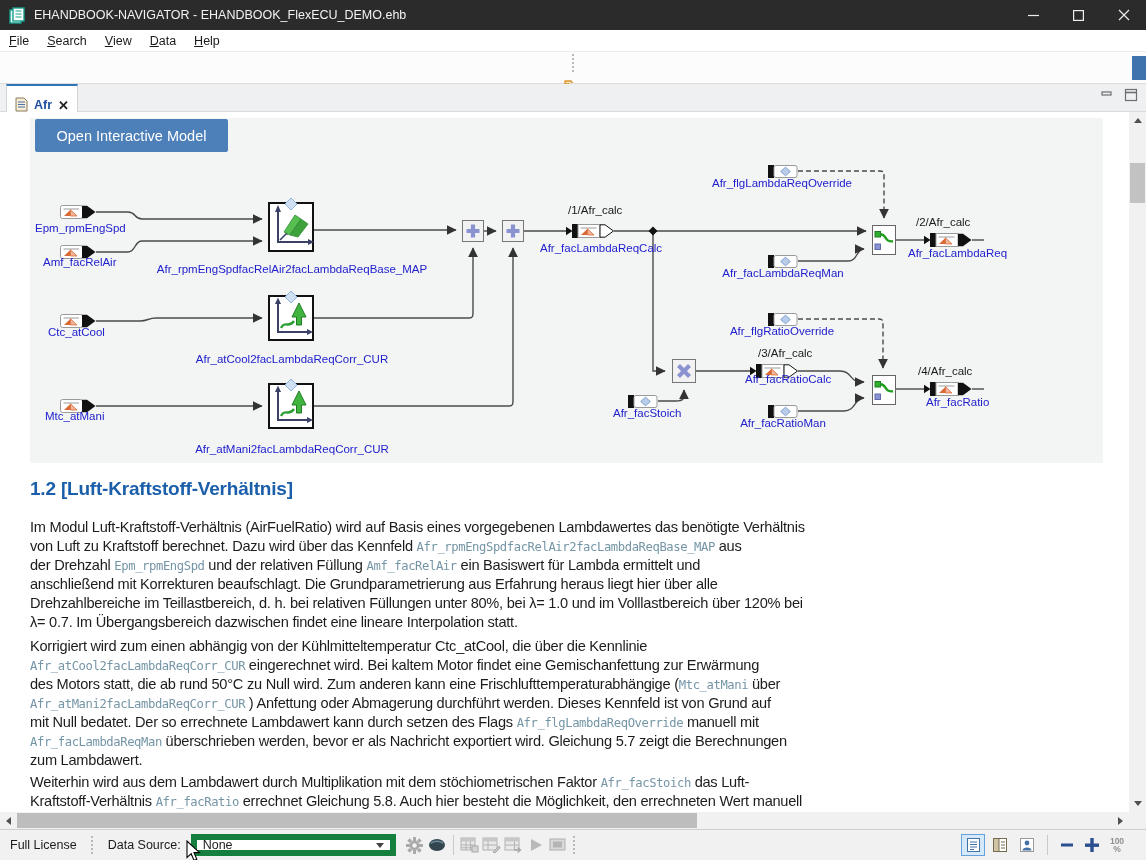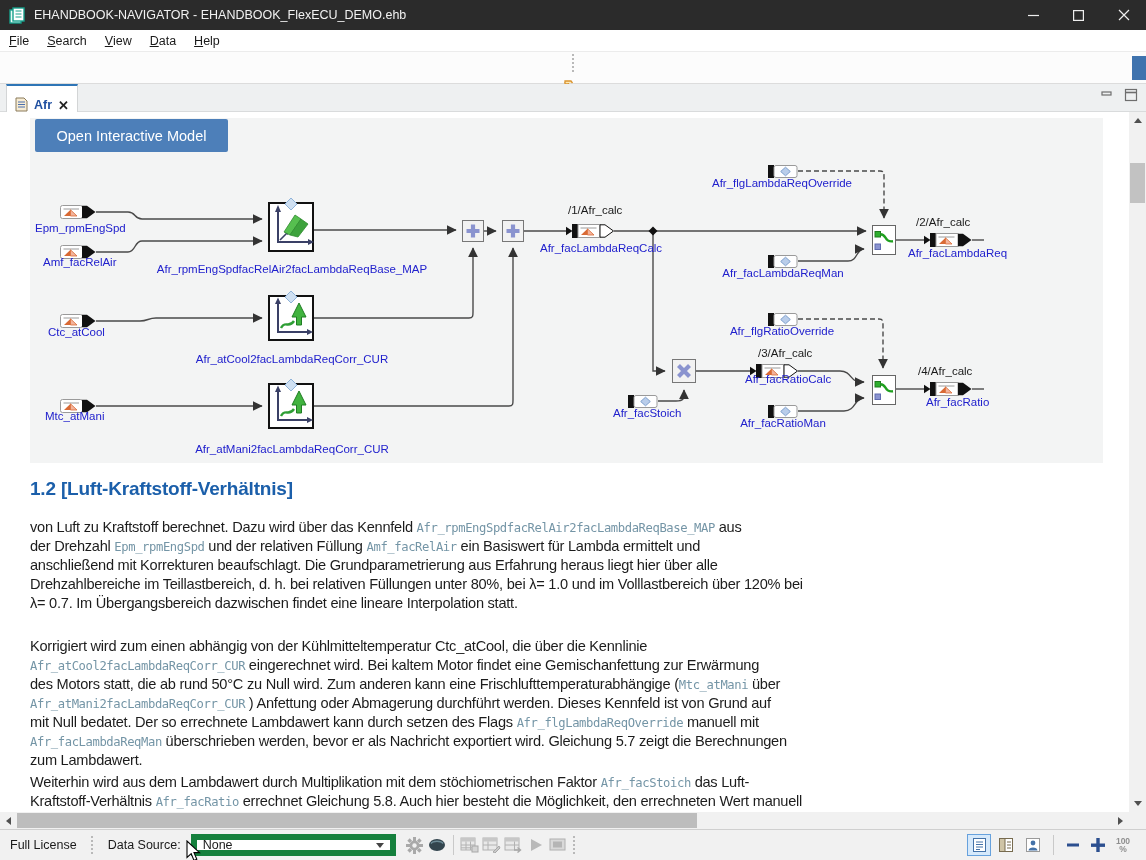--- a/index.html
+++ b/index.html
@@ -79,21 +79,21 @@
   .statusbar{position:absolute;left:0;top:829px;width:1146px;height:31px;background:#f1f1f1;border-top:1px solid #cfcfcf;
              display:flex;align-items:center;font-size:12.5px;color:#1a1a1a;}
   .sb-text{padding:0 10px;}
   .sb-sep{width:1px;height:20px;background:#c9c9c9;margin:0 5px;}
   .combo{width:205px;height:22px;border:6px solid #15803d;background:#fff;display:flex;align-items:center;
          padding:0 6px;justify-content:space-between;font-size:12.5px;}
   .sb-icon{width:22px;height:22px;display:flex;align-items:center;justify-content:center;flex:0 0 auto;}
   .viewbtn{width:24px;height:22px;display:flex;align-items:center;justify-content:center;border:1px solid transparent;}
   .viewbtn.active{background:#d6e9fb;border-color:#66a1dd;}
   .zoom-pct{font-size:8.5px;line-height:8px;color:#8f8f8f;font-weight:bold;text-align:center;}
-  .sb-right{margin-left:auto;display:flex;align-items:center;gap:3px;padding-right:12px;}
+  .sb-right{margin-left:auto;display:flex;align-items:center;gap:3px;padding-right:18px;}
 
   .cursor{position:absolute;left:186px;top:840px;z-index:50;}
 </style>
 </head>
 <body>
 
 <div class="app">
 
   <div class="titlebar">
     <svg class="appicon" viewBox="0 0 17 17">
@@ -446,20 +446,21 @@
       <text x="745" y="383">Afr_facRatioCalc</text>
       <text x="782" y="335" text-anchor="middle">Afr_flgRatioOverride</text>
       <text x="783" y="427" text-anchor="middle">Afr_facRatioMan</text>
       <text x="918" y="375" class="pathref">/4/Afr_calc</text>
       <text x="926" y="406">Afr_facRatio</text>
     </svg>
 
     <div class="doc">
       <div class="doc-heading">1.2 [Luft-Kraftstoff-Verhältnis]</div>
       <div class="para" style="top:406px">
+          <div class="tl"><span>Im Modul Luft-Kraftstoff-Verhältnis (AirFuelRatio) wird auf Basis eines vorgegebenen Lambdawertes das benötigte Verhältnis</span></div>
           <div class="tl"><span>von Luft zu Kraftstoff berechnet. Dazu wird über das Kennfeld </span><span class="mono">Afr_rpmEngSpdfacRelAir2facLambdaReqBase_MAP</span><span> aus</span></div>
           <div class="tl"><span>der Drehzahl </span><span class="mono">Epm_rpmEngSpd</span><span> und der relativen Füllung </span><span class="mono">Amf_facRelAir</span><span> ein Basiswert für Lambda ermittelt und</span></div>
           <div class="tl"><span>anschließend mit Korrekturen beaufschlagt. Die Grundparametrierung aus Erfahrung heraus liegt hier über alle</span></div>
           <div class="tl"><span>Drehzahlbereiche im Teillastbereich, d. h. bei relativen Füllungen unter 80%, bei λ= 1.0 und im Volllastbereich über 120% bei</span></div>
           <div class="tl"><span>λ= 0.7. Im Übergangsbereich dazwischen findet eine lineare Interpolation statt.</span></div>
         </div>
       <div class="para" style="top:525px">
           <div class="tl"><span>Korrigiert wird zum einen abhängig von der Kühlmitteltemperatur Ctc_atCool, die über die Kennlinie</span></div>
           <div class="tl"><span class="mono">Afr_atCool2facLambdaReqCorr_CUR</span><span> eingerechnet wird. Bei kaltem Motor findet eine Gemischanfettung zur Erwärmung</span></div>
           <div class="tl"><span>des Motors statt, die ab rund 50°C zu Null wird. Zum anderen kann eine Frischlufttemperaturabhängige (</span><span class="mono">Mtc_atMani</span><span> über</span></div>

